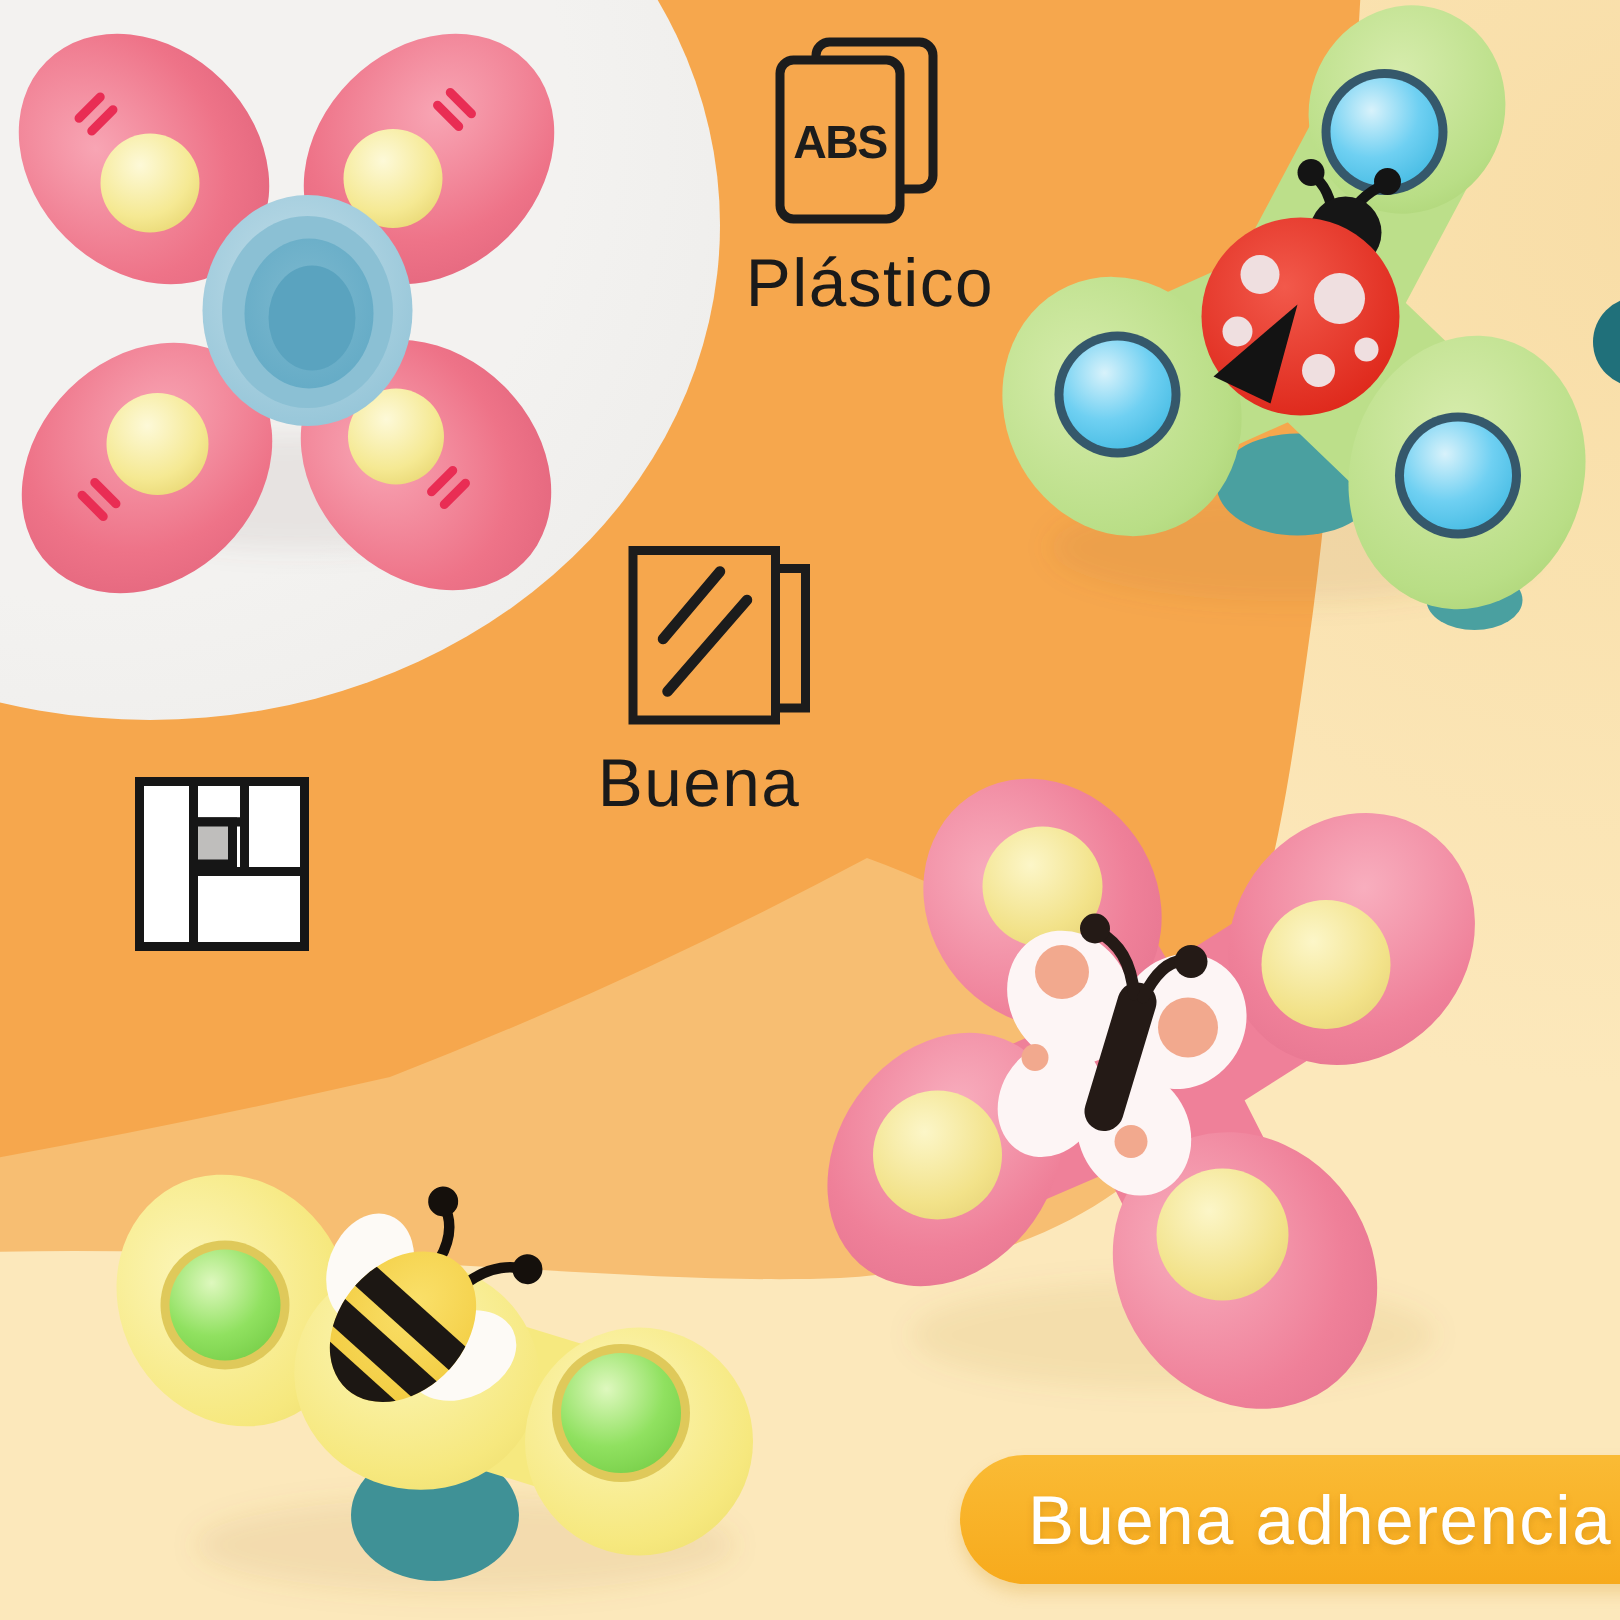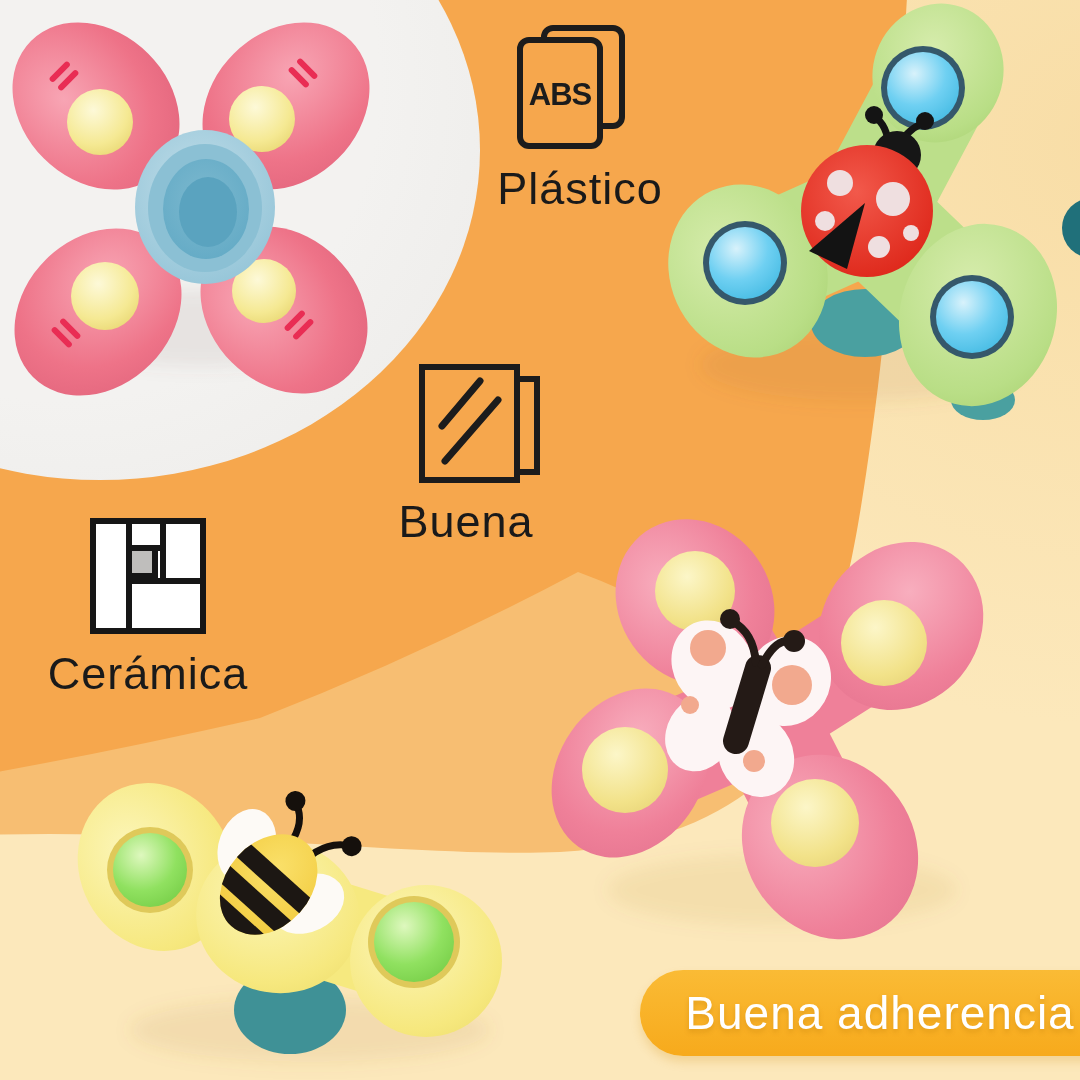--- a/index.html
+++ b/index.html
@@ -303,19 +303,18 @@
         <rect x="75" y="5" width="40" height="60"></rect>
         <rect x="41" y="32" width="34" height="33"></rect>
         <rect x="41" y="65" width="74" height="50"></rect>
         <rect x="41" y="32" width="26" height="28" fill="#BFBEBC"></rect>
       </g>
     </svg>
   </div>
 
   <div class="label label-plastico">Plástico</div>
   <div class="label label-vidrio">Buena</div>
-  <div class="label label-ceramica">Cerámica</div>
 
   <div class="badge">
     <span>Buena adherencia</span>
   </div>
 
 </div>
 
 </body></html>

